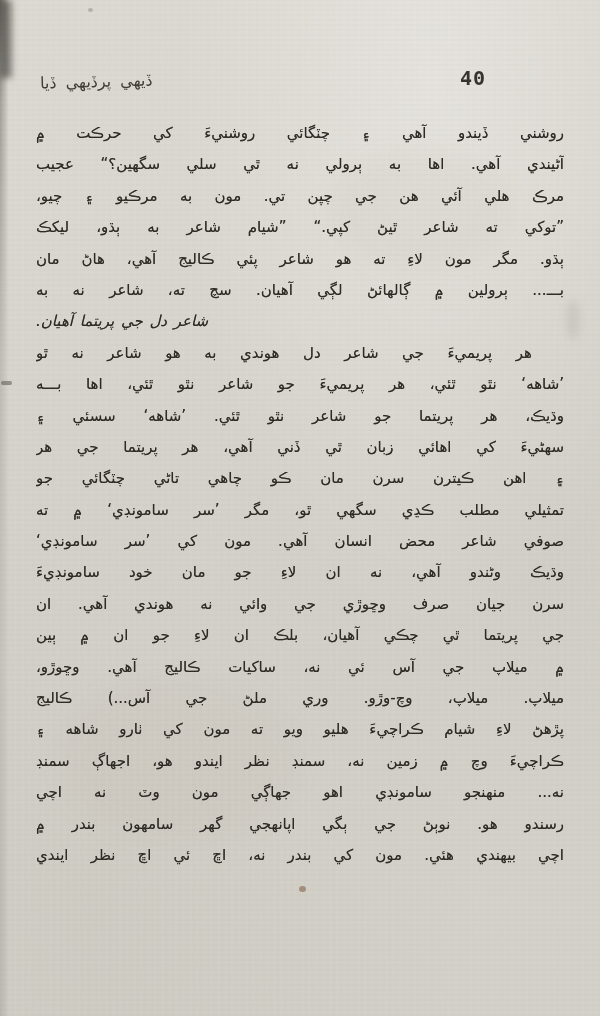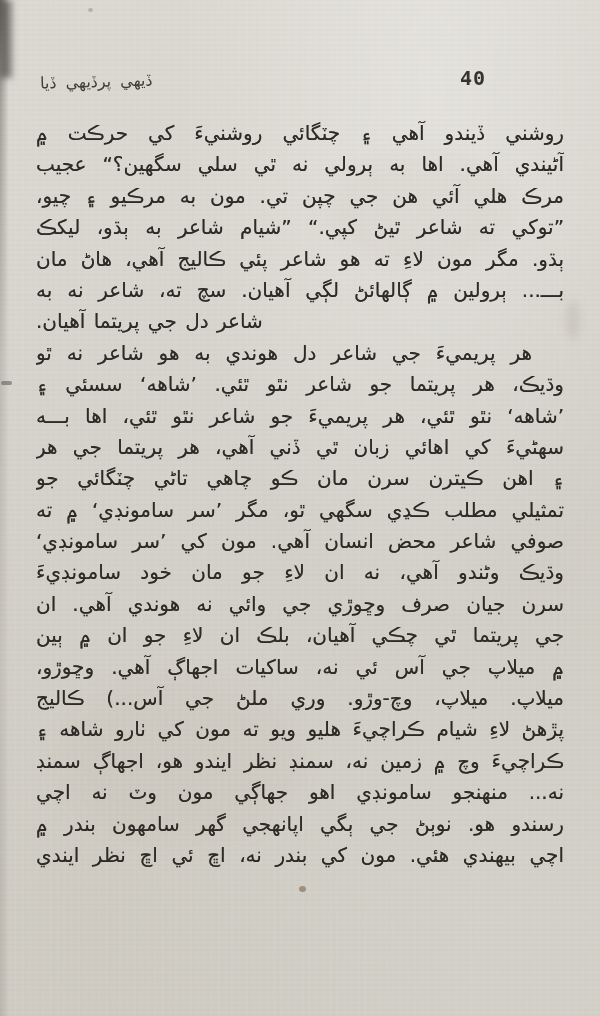--- a/index.html
+++ b/index.html
@@ -48,26 +48,26 @@
     font-size:20px;font-weight:600;color:#35332e;letter-spacing:1px;
   }
   .text-block{
     position:absolute;top:118px;left:36px;width:528px;
   }
   .line{
     height:31.4px;line-height:31.4px;
     direction:rtl;
     text-align:justify;text-align-last:justify;
     overflow:hidden;
-    font-size:20px;color:#2e2b26;
+    font-size:15px;color:#2e2b26;
     word-spacing:2px;
     text-shadow:0 0 0.5px rgba(46,43,38,0.6);
   }
   .line.indent{padding-right:32px;}
-  .line.short{text-align:center;text-align-last:left;}
+  .line.short{text-align:center;text-align-last:left;font-style:italic;}
   .speck{position:absolute;border-radius:50%;pointer-events:none;}
   .speck.s1{left:299px;top:886px;width:7px;height:6px;background:#7a5a42;opacity:.55;filter:blur(.4px);}
   .speck.s2{left:1px;top:381px;width:11px;height:4px;background:#4c4a45;opacity:.5;border-radius:2px;}
   .speck.s3{left:88px;top:8px;width:5px;height:4px;background:#8d897f;opacity:.5;}
   .speck.s4{left:566px;top:300px;width:14px;height:40px;background:#bdb9b0;opacity:.5;filter:blur(4px);}
   .stain{position:absolute;pointer-events:none;border-radius:50%;}
   .stain.t1{left:330px;top:150px;width:180px;height:120px;background:rgba(150,140,118,0.05);filter:blur(10px);}
   .stain.t2{left:60px;top:680px;width:240px;height:160px;background:rgba(150,140,118,0.05);filter:blur(12px);}
 </style>
 </head>
@@ -87,30 +87,30 @@
 
   <div class="text-block">
       <div class="line">روشني ڏيندو آهي ۽ چٽگائي روشنيءَ کي حرڪت ۾</div>
       <div class="line">آڻيندي آهي. اها به ٻرولي نه ٿي سلي سگهين؟“ عجيب</div>
       <div class="line">مرڪ هلي آئي هن جي چپن تي. مون به مرڪيو ۽ چيو،</div>
       <div class="line">”توکي ته شاعر ٿيڻ کپي.“ ”شيام شاعر به ٻڌو، ليکڪ</div>
       <div class="line">ٻڌو. مگر مون لاءِ ته هو شاعر پئي ڪاليج آهي، هاڻ مان</div>
       <div class="line">بـــ... ٻرولين ۾ ڳالهائڻ لڳي آهيان. سچ ته، شاعر نه به</div>
       <div class="line short">شاعر دل جي پريتما آهيان.</div>
       <div class="line indent">هر پريميءَ جي شاعر دل هوندي به هو شاعر نه ٿو</div>
+      <div class="line">’شاهه‘ نٿو ٿئي، هر پريميءَ جو شاعر نٿو ٿئي، اها بـــه</div>
       <div class="line">وڌيڪ، هر پريتما جو شاعر نٿو ٿئي. ’شاهه‘ سسئي ۽</div>
-      <div class="line">’شاهه‘ نٿو ٿئي، هر پريميءَ جو شاعر نٿو ٿئي، اها بـــه</div>
       <div class="line">سهڻيءَ کي اهائي زبان ٿي ڏني آهي، هر پريتما جي هر</div>
       <div class="line">۽ اهن ڪيترن سرن مان ڪو چاهي تاڻي چٽگائي جو</div>
       <div class="line">تمثيلي مطلب ڪڍي سگهي ٿو، مگر ’سر سامونڊي‘ ۾ ته</div>
       <div class="line">صوفي شاعر محض انسان آهي. مون کي ’سر سامونڊي‘</div>
       <div class="line">وڌيڪ وڻندو آهي، نه ان لاءِ جو مان خود سامونڊيءَ</div>
       <div class="line">سرن جيان صرف وڇوڙي جي وائي نه هوندي آهي. ان</div>
       <div class="line">جي پريتما ٿي چڪي آهيان، بلڪ ان لاءِ جو ان ۾ ٻين</div>
-      <div class="line">۾ ميلاپ جي آس ئي نه، ساکيات اجهاڳ آهي. وڇوڙو،</div>
+      <div class="line">۾ ميلاپ جي آس ئي نه، ساکيات ڪاليج آهي. وڇوڙو،</div>
       <div class="line">ميلاپ. ميلاپ، وچ-وڙو. وري ملڻ جي آس...) ڪاليج</div>
       <div class="line">پڙهڻ لاءِ شيام ڪراچيءَ هليو ويو ته مون کي ٺارو شاهه ۽</div>
       <div class="line">ڪراچيءَ وچ ۾ زمين نه، سمنڊ نظر ايندو هو، اجهاڳ سمنڊ</div>
       <div class="line">نه... منهنجو سامونڊي اهو جهاڳي مون وٽ نه اچي</div>
       <div class="line">رسندو هو. نوٻڻ جي ٻگي اپانهجي گهر سامهون بندر ۾</div>
       <div class="line">اچي بيهندي هئي. مون کي بندر نه، اڇ ئي اڇ نظر ايندي</div>
     </div>
 
   <div class="speck s1"></div>
   <div class="speck s2"></div>

